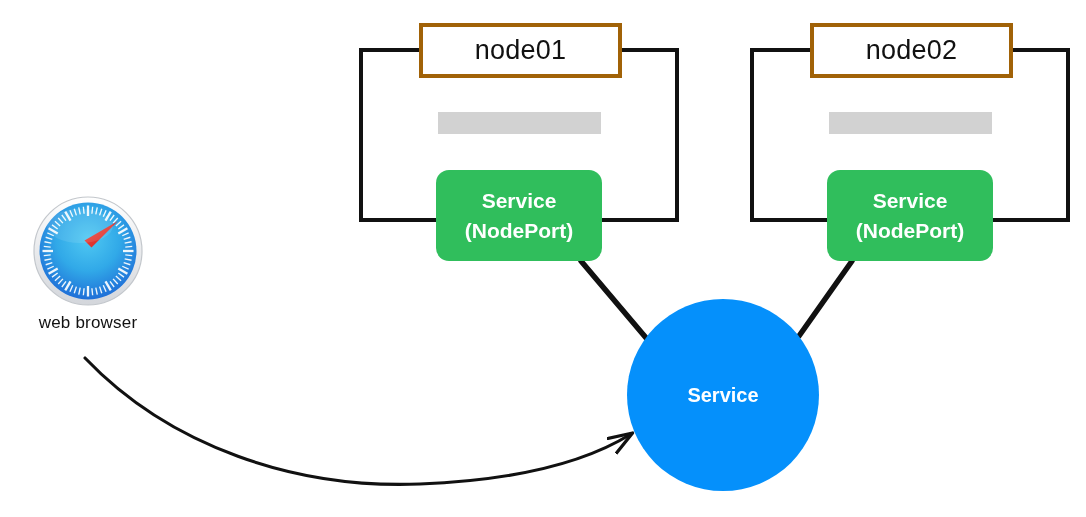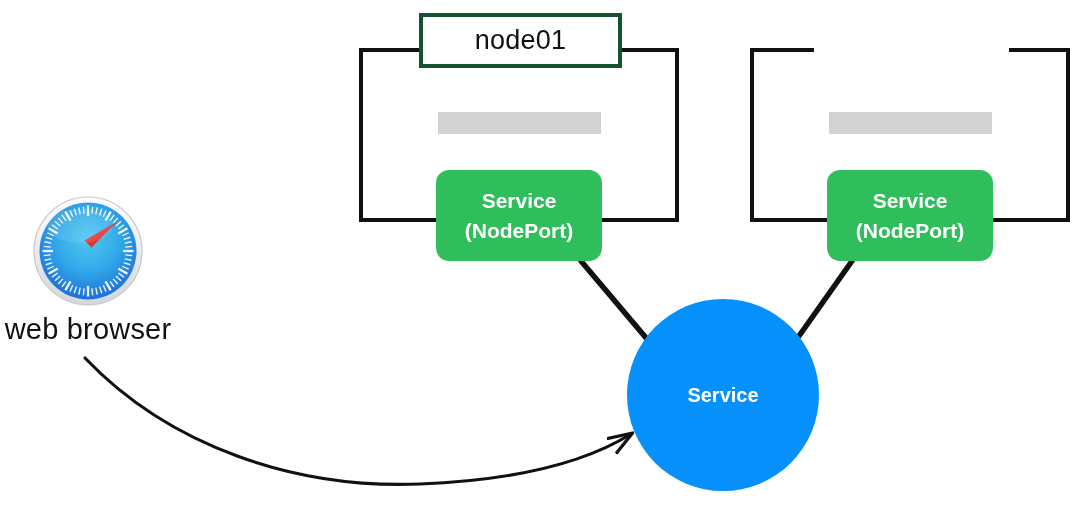--- a/index.html
+++ b/index.html
@@ -30,29 +30,30 @@
   
   .node-body {
     position: absolute;
     box-sizing: border-box;
     border: 4px solid #111111;
     background: #ffffff;
   }
   .node-title {
     position: absolute;
     box-sizing: border-box;
-    border: 4px solid #14532d;
+    border: 4px solid #a16207;
     background: #ffffff;
     display: flex;
     align-items: center;
     justify-content: center;
     font-size: 27px;
     color: #111111;
     letter-spacing: 0.2px;
     z-index: 4;
+    margin-top: 10px;
   }
   
   .title-mask {
     position: absolute;
     background: #ffffff;
     z-index: 3;
   }
 
   
   .grey-bar {
@@ -100,21 +101,21 @@
     left: 0px;
     top: 195px;
     width: 176px;
   }
   .browser-icon {
     display: block;
     margin: 0 auto;
   }
   .browser-label {
     text-align: center;
-    font-size: 29px;
+    font-size: 17px;
     color: #121212;
     margin-top: 6px;
     letter-spacing: 0.2px;
   }
 </style>
 </head>
 <body>
 
 <div id="canvas">
 
@@ -138,20 +139,23 @@
     <span>node01</span>
   </div>
   <div class="grey-bar" style="left:438px; top:112px; width:163px; height:22px;"></div>
   <div class="svc-nodeport" style="left:436px; top:170px; width:166px; height:91px;">
     <span>Service</span>
     <span>(NodePort)</span>
   </div>
 
   <div class="node-body" style="left:750px; top:48px; width:320px; height:174px;"></div>
   <div class="title-mask" style="left:814px; top:44px; width:195px; height:12px;"></div>
+  <div class="node-title" style="left:810px; top:13px; width:203px; height:55px;">
+    <span>node02</span>
+  </div>
   <div class="grey-bar" style="left:829px; top:112px; width:163px; height:22px;"></div>
   <div class="svc-nodeport" style="left:827px; top:170px; width:166px; height:91px;">
     <span>Service</span>
     <span>(NodePort)</span>
   </div>
 
   <div class="svc-lb" style="left:627px; top:299px; width:192px; height:192px;">
     <span>Service</span>
   </div>
 

